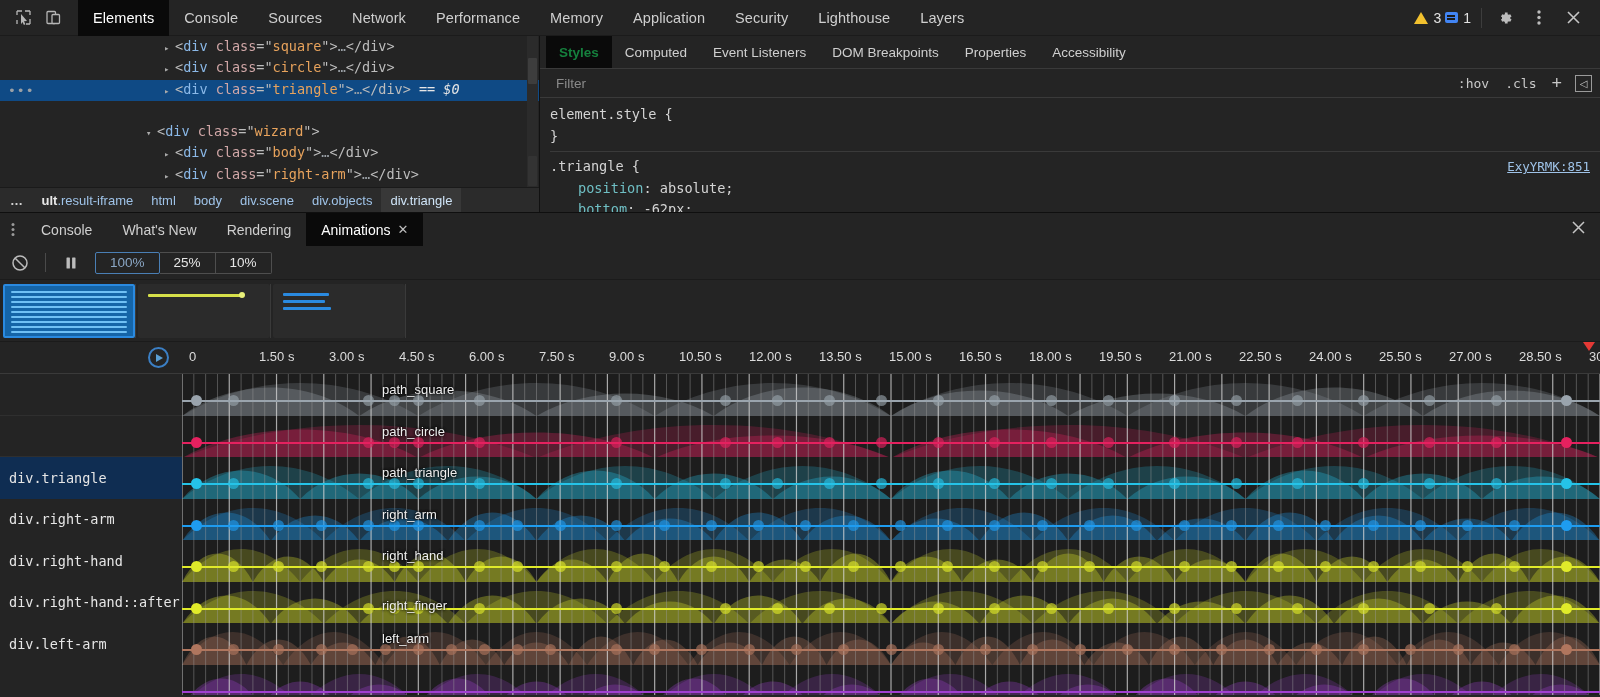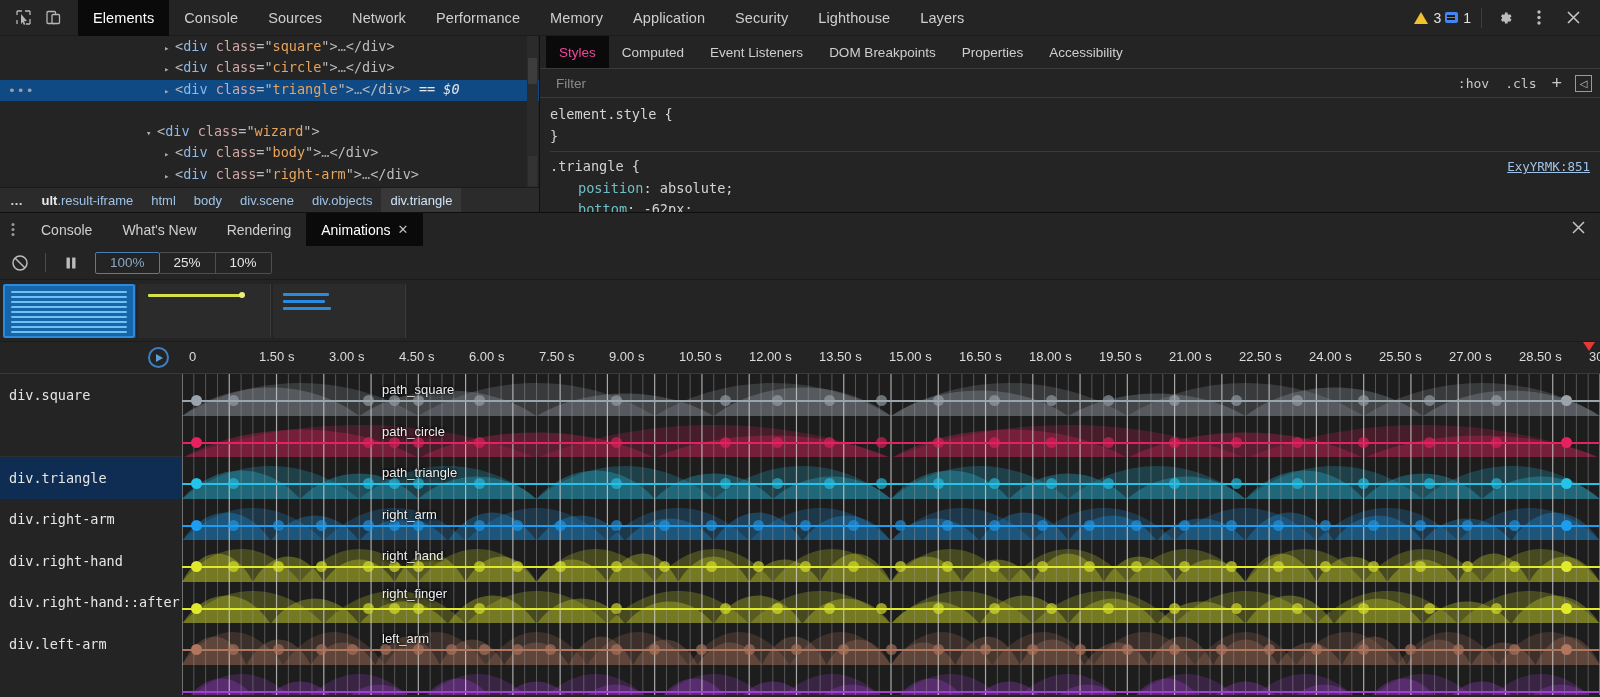--- a/index.html
+++ b/index.html
@@ -77,21 +77,21 @@
     border-top:1px solid #1a1a1a; overflow:hidden;
   }
   .crumb { padding:0 9px; height:25px; display:flex; align-items:center; white-space:nowrap;}
   .crumb.dots { color:#d0d0d0; font-weight:bold; letter-spacing:1.5px; padding:0 8px 0 10px;}
   .crumb.active { background:#383838; color:#cfe4f7; }
   .crumb .bold-part{ color:#e8e8e8; font-weight:600;}
 
   .styles-pane { flex:1; height:176px; background:#242424; position:relative; overflow:hidden;}
   .styles-tabs { height:32px; display:flex; align-items:center; padding-left:6px; }
   .st-tab { height:32px; padding:0 13px; display:flex; align-items:center; font-size:13.5px; color:#cfcfcf; white-space:nowrap;}
-  .st-tab.active { background:#0a0a0a; color:#ec4899; }
+  .st-tab.active { background:#0a0a0a; color:#15803d;font-weight:bold; }
   .filter-bar {
     height:30px; display:flex; align-items:center; border-top:1px solid #3a3a3a; border-bottom:1px solid #3a3a3a;
     padding-left:16px; position:relative;
   }
   .filter-bar .ph { font-size:13.5px; color:#8a8a8a; }
   .filter-right { margin-left:auto; display:flex; align-items:center; gap:0px; padding-right:8px;}
   .fr-txt { font-family:"DejaVu Sans Mono", monospace; font-size:13px; color:#c9c9c9; padding:0 8px;}
   .fr-plus { font-size:18px; color:#c9c9c9; padding:0 7px; line-height:1;}
   .fr-box { width:17px;height:17px;border:1px solid #9a9a9a;margin-left:6px;display:flex;align-items:center;justify-content:center;color:#c9c9c9;font-size:10px;}
   .css-body { font-family:"DejaVu Sans Mono", monospace; font-size:13.6px; line-height:21.5px; color:#d4d4d4; padding:6px 0 0 10px;}
@@ -395,21 +395,20 @@
         <div class="rtick" style="left: 1309px;">24.00 s</div>
         <div class="rtick" style="left: 1379px;">25.50 s</div>
         <div class="rtick" style="left: 1449px;">27.00 s</div>
         <div class="rtick" style="left: 1519px;">28.50 s</div>
         <div class="rtick" style="left: 1589px;">30.0</div>
         <div class="red-head" style="left: 1583px;"></div>
       </div>
 
     <div class="rows-wrap" id="rows-wrap">
         <div class="arow">
-          <div class="rowlabel">div.square</div>
           <div class="track">
             <svg width="100%" height="42" preserveAspectRatio="none" viewBox="0 0 1418 42" style="position: absolute; left: 0px; top: 0px;">
               <path d="M0 42 L0 42 C49.63 4 127.61999999999999 4 177.25 42 L177.25 42 C226.88 8 304.87 8 354.5 42 L354.5 42 C404.13 12 482.12 12 531.75 42 L531.75 42 C581.38 4 659.37 4 709 42 L709 42 C758.63 8 836.62 8 886.25 42 L886.25 42 C935.88 12 1013.87 12 1063.5 42 L1063.5 42 C1113.13 4 1191.12 4 1240.75 42 L1240.75 42 C1290.38 8 1368.37 8 1418 42 Z" fill="#9aa4ad" opacity="0.30"></path>
               <path d="M0 42 C70.9 -2 165.43333333333334 -2 236.33333333333334 42 ZM236.33333333333334 42 C307.23333333333335 -2 401.76666666666665 -2 472.6666666666667 42 ZM472.6666666666667 42 C543.5666666666667 -2 638.1 -2 709 42 ZM709 42 C779.9 -2 874.4333333333334 -2 945.3333333333334 42 ZM945.3333333333334 42 C1016.2333333333333 -2 1110.7666666666667 -2 1181.6666666666667 42 ZM1181.6666666666667 42 C1252.5666666666668 -2 1347.1000000000001 -2 1418 42 Z" fill="#9aa4ad" opacity="0.22"></path>
             </svg>
             <svg width="100%" height="42" preserveAspectRatio="none" viewBox="0 0 1418 42" style="position: absolute; left: 0px; top: 0px;">
               <line x1="0" x2="0" y1="0" y2="42" stroke="#d8d8d8" stroke-width="1.2" opacity="0.75"></line>
               <line x1="11.816666666666666" x2="11.816666666666666" y1="0" y2="42" stroke="#9b9b9b" stroke-width="0.9" opacity="0.5"></line>
               <line x1="23.633333333333333" x2="23.633333333333333" y1="0" y2="42" stroke="#9b9b9b" stroke-width="0.9" opacity="0.5"></line>
               <line x1="35.45" x2="35.45" y1="0" y2="42" stroke="#9b9b9b" stroke-width="0.9" opacity="0.5"></line>
@@ -1342,21 +1341,21 @@
             <div class="kf" style="left: 57.3333%; top: 21px; background: rgb(224, 234, 42); opacity: 0.62;"></div>
             <div class="kf" style="left: 61.3333%; top: 21px; background: rgb(224, 234, 42); opacity: 0.62;"></div>
             <div class="kf" style="left: 65.3333%; top: 21px; background: rgb(224, 234, 42); opacity: 0.62;"></div>
             <div class="kf" style="left: 70%; top: 21px; background: rgb(224, 234, 42); opacity: 0.62;"></div>
             <div class="kf" style="left: 74.3333%; top: 21px; background: rgb(224, 234, 42); opacity: 0.62;"></div>
             <div class="kf" style="left: 78.6667%; top: 21px; background: rgb(224, 234, 42); opacity: 0.62;"></div>
             <div class="kf" style="left: 83.3333%; top: 21px; background: rgb(224, 234, 42); opacity: 0.62;"></div>
             <div class="kf" style="left: 88%; top: 21px; background: rgb(224, 234, 42); opacity: 0.62;"></div>
             <div class="kf" style="left: 92.6667%; top: 21px; background: rgb(224, 234, 42); opacity: 0.62;"></div>
             <div class="kf" style="left: 97.6667%; top: 21px; background: rgb(224, 234, 42);"></div>
-            <div class="tname" style="top: 4px;">right_finger</div>
+            <div class="tname" style="top: 16px;">right_finger</div>
           </div>
         </div>
         <div class="arow">
           <div class="rowlabel">div.left-arm</div>
           <div class="track">
             <svg width="100%" height="42" preserveAspectRatio="none" viewBox="0 0 1418 42" style="position: absolute; left: 0px; top: 0px;">
               <path d="M0 42 L0 42 C18.047272727272727 4 46.407272727272726 4 64.45454545454545 42 L64.45454545454545 42 C82.50181818181818 8 110.86181818181818 8 128.9090909090909 42 L128.9090909090909 42 C146.95636363636362 12 175.31636363636363 12 193.36363636363637 42 L193.36363636363637 42 C211.41090909090912 4 239.7709090909091 4 257.8181818181818 42 L257.8181818181818 42 C275.86545454545455 8 304.22545454545457 8 322.27272727272725 42 L322.27272727272725 42 C340.32 12 368.67999999999995 12 386.7272727272727 42 L386.72727272727275 42 C404.7745454545455 4 433.13454545454545 4 451.1818181818182 42 L451.1818181818182 42 C469.2290909090909 8 497.58909090909094 8 515.6363636363636 42 L515.6363636363636 42 C533.6836363636363 12 562.0436363636363 12 580.0909090909091 42 L580.0909090909091 42 C598.1381818181818 4 626.4981818181818 4 644.5454545454546 42 L644.5454545454545 42 C662.5927272727272 8 690.9527272727272 8 709 42 L709 42 C727.0472727272727 12 755.4072727272727 12 773.4545454545455 42 L773.4545454545455 42 C791.5018181818182 4 819.8618181818182 4 837.909090909091 42 L837.9090909090909 42 C855.9563636363636 8 884.3163636363636 8 902.3636363636364 42 L902.3636363636364 42 C920.4109090909091 12 948.7709090909091 12 966.8181818181819 42 L966.8181818181818 42 C984.8654545454544 4 1013.2254545454545 4 1031.2727272727273 42 L1031.2727272727273 42 C1049.32 8 1077.68 8 1095.7272727272727 42 L1095.7272727272727 42 C1113.7745454545454 12 1142.1345454545456 12 1160.1818181818182 42 L1160.1818181818182 42 C1178.229090909091 4 1206.589090909091 4 1224.6363636363637 42 L1224.6363636363635 42 C1242.6836363636362 8 1271.0436363636363 8 1289.090909090909 42 L1289.090909090909 42 C1307.1381818181817 12 1335.4981818181818 12 1353.5454545454545 42 L1353.5454545454545 42 C1371.5927272727272 4 1399.9527272727273 4 1418 42 Z" fill="#b0765e" opacity="0.30"></path>
               <path d="M0 42 C30.385714285714286 -2 70.9 -2 101.28571428571429 42 ZM101.28571428571429 42 C131.67142857142858 -2 172.1857142857143 -2 202.57142857142858 42 ZM202.57142857142858 42 C232.95714285714286 -2 273.4714285714286 -2 303.8571428571429 42 ZM303.8571428571429 42 C334.2428571428572 -2 374.75714285714287 -2 405.14285714285717 42 ZM405.14285714285717 42 C435.52857142857147 -2 476.0428571428572 -2 506.42857142857144 42 ZM506.42857142857144 42 C536.8142857142857 -2 577.3285714285714 -2 607.7142857142858 42 ZM607.7142857142858 42 C638.1 -2 678.6142857142858 -2 709.0000000000001 42 ZM709 42 C739.3857142857142 -2 779.9 -2 810.2857142857143 42 ZM810.2857142857143 42 C840.6714285714286 -2 881.1857142857143 -2 911.5714285714287 42 ZM911.5714285714287 42 C941.9571428571429 -2 982.4714285714286 -2 1012.857142857143 42 ZM1012.8571428571429 42 C1043.2428571428572 -2 1083.757142857143 -2 1114.142857142857 42 ZM1114.142857142857 42 C1144.5285714285715 -2 1185.0428571428572 -2 1215.4285714285713 42 ZM1215.4285714285716 42 C1245.814285714286 -2 1286.3285714285716 -2 1316.7142857142858 42 ZM1316.7142857142858 42 C1347.1000000000001 -2 1387.6142857142859 -2 1418 42 Z" fill="#b0765e" opacity="0.22"></path>
             </svg>
             <svg width="100%" height="42" preserveAspectRatio="none" viewBox="0 0 1418 42" style="position: absolute; left: 0px; top: 0px;">

